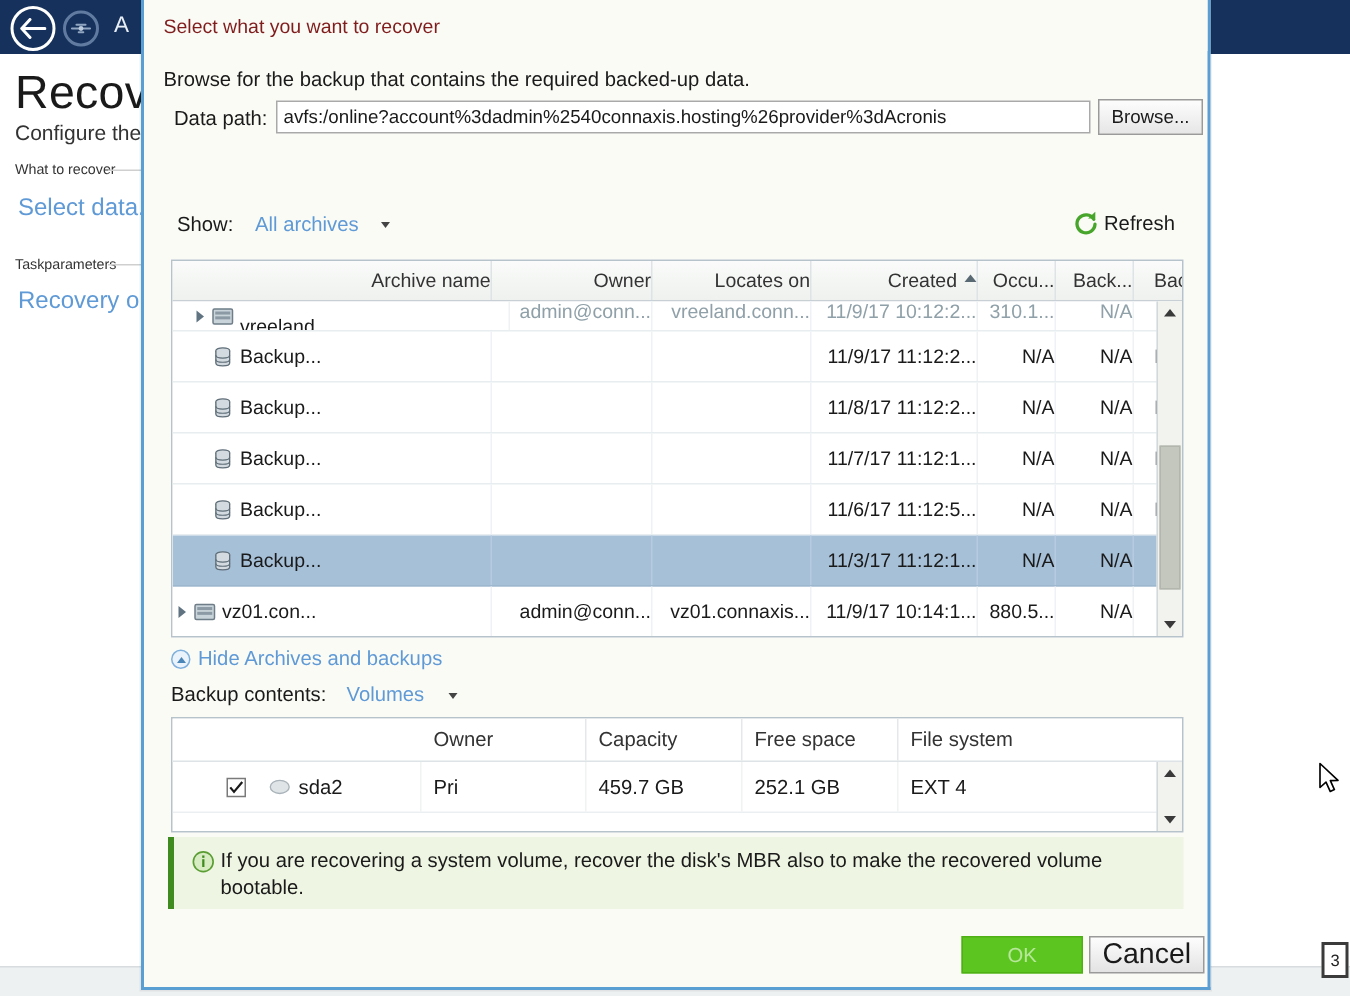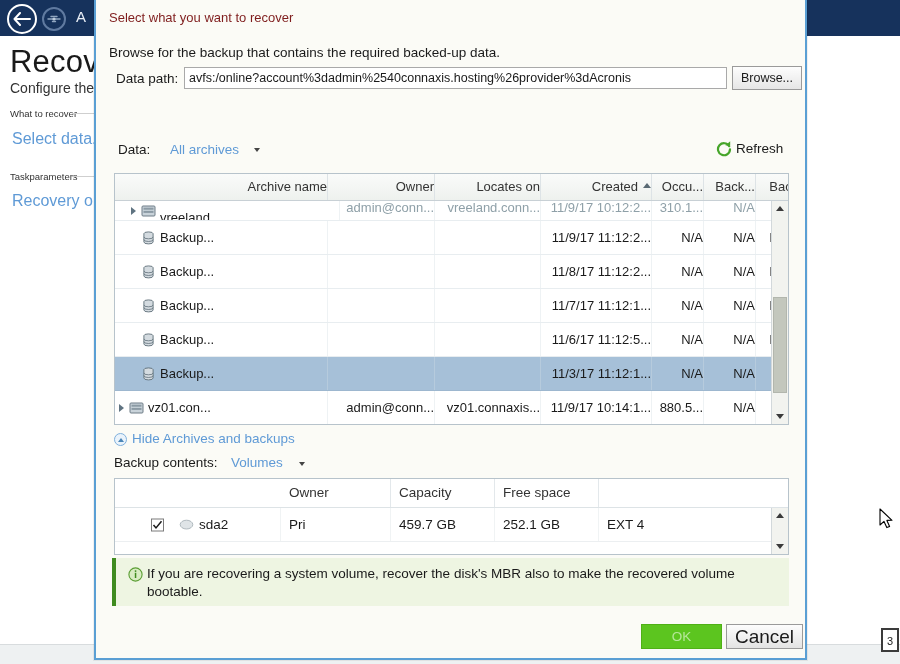--- a/index.html
+++ b/index.html
@@ -482,21 +482,21 @@
     <div class="dialog-head">
       <div class="dialog-title">Select what you want to recover</div>
     </div>
 
     <div class="dialog-desc">Browse for the backup that contains the required backed-up data.</div>
 
     <div class="path-label">Data path:</div>
     <input class="path-input" type="text" value="avfs:/online?account%3dadmin%2540connaxis.hosting%26provider%3dAcronis" style="">
     <button class="browse-btn">Browse...</button>
 
-    <div class="show-label">Data:</div>
+    <div class="show-label">Show:</div>
     <div class="show-value">All archives</div>
     <div class="show-caret"></div>
 
     <div class="refresh-wrap">
       <svg class="refresh-icon" width="16" height="16" viewBox="0 0 16 16">
         <path d="M13.2 5.2 A6 6 0 1 0 14 8.4" stroke="#46a52a" stroke-width="2.2" fill="none" stroke-linecap="round"></path>
         <path d="M9.4 4.6 L14.2 4.6 L14.2 0.2 Z" fill="#46a52a"></path>
       </svg>
       <div class="refresh-text">Refresh</div>
     </div>
@@ -669,20 +669,23 @@
     <div class="vol-table">
       <div class="vol-head">
         <div class="th" style="left:166px; width:110px;">
           <span>Owner</span>
         </div>
         <div class="th" style="left:276px; width:104px;">
           <span>Capacity</span>
         </div>
         <div class="th" style="left:380px; width:104px;">
           <span>Free space</span>
+        </div>
+        <div class="th" style="left:484px; width:174px; border-right:none;">
+          <span>File system</span>
         </div>
       </div>
       <div class="vol-rows" id="vol-rows">
           <div class="vol-row">
             <div class="td" style="left: 12px; width: 154px;">
               <div class="vol-check">
                 <svg width="11" height="11" viewBox="0 0 11 11">
                   <path d="M1.5 5.4 L4 8.4 L9.5 1.8" stroke="#1a1a1a" stroke-width="1.5" fill="none"></path>
                 </svg>
               </div>

